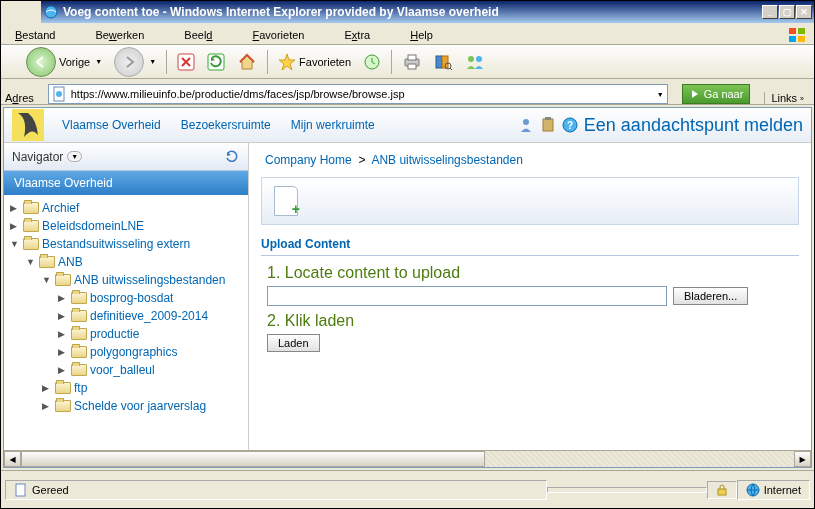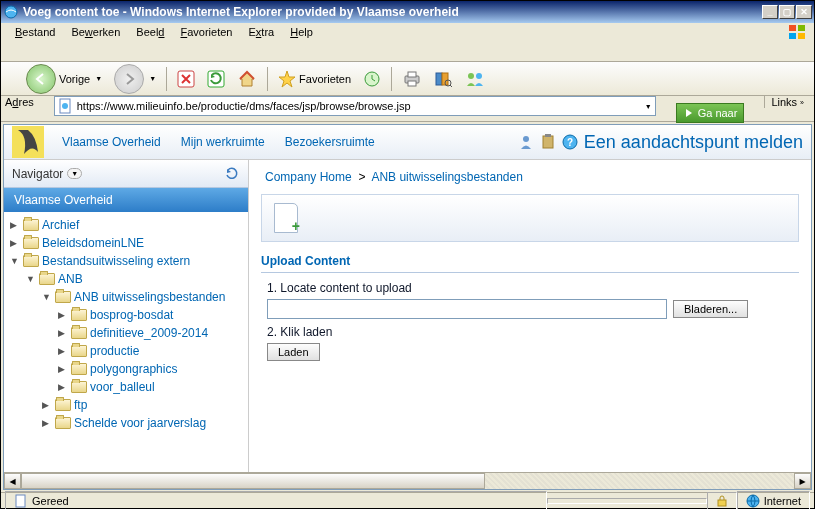--- a/index.html
+++ b/index.html
@@ -1,34 +1,34 @@
 <!DOCTYPE html>
 <html><head>
 <meta charset="utf-8">
 <style>
 * { box-sizing: border-box; margin: 0; padding: 0; }
 body { font-family: Tahoma, Arial, sans-serif; font-size: 11px; background: #d4d0c8; overflow: hidden; }
 .window { width: 815px; height: 509px; border: 1px solid #000; background: #ece9d8; display: flex; flex-direction: column; }
-.titlebar { height: 22px; background: linear-gradient(#0a246a, #a6caf0); display: flex; align-items: center; padding: 0 2px; color: #fff; font-weight: bold; }
+.titlebar { height: 22px; background: linear-gradient(#0a246a, #a6caf0); display: flex; align-items: center; padding: 0 2px; color: #fff; font-weight: bold; margin-left: 40px; }
 .titlebar .icon { width: 16px; height: 16px; margin-right: 4px; }
 .titlebar .title { flex: 1; font-size: 12px; }
 .winbtns { display: flex; gap: 1px; }
 .winbtn { width: 16px; height: 14px; background: #d4d0c8; border: 1px solid #fff; border-right-color: #404040; border-bottom-color: #404040; display: flex; align-items: center; justify-content: center; font-size: 9px; font-weight: bold; font-family: Arial; cursor: default; }
-.menubar { height: 39px; background: #ece9d8; border-bottom: 1px solid #aca899; display: flex; align-items: flex-start; padding: 0 6px; }
+.menubar { height: 22px; background: #ece9d8; border-bottom: 1px solid #aca899; display: flex; align-items: flex-end; padding: 0 6px; gap: 24px; }
 .menubar .item { padding: 3px 8px; cursor: default; }
 .menubar .ulet { text-decoration: underline; }
 .menubar .flag { margin-left: auto; width: 22px; height: 18px; }
 .toolbar { height: 34px; background: linear-gradient(#fdfdfd, #ece9d8); border-bottom: 1px solid #aca899; display: flex; align-items: center; padding: 0 20px; gap: 2px; }
 .tbtn { height: 28px; display: flex; align-items: center; padding: 0 4px; border: 1px solid transparent; border-radius: 3px; cursor: default; gap: 3px; }
 .tbtn .lbl { font-size: 11px; }
 .tsep { width: 1px; height: 24px; background: #aca899; margin: 0 3px; }
 .circlebtn { width: 30px; height: 30px; border-radius: 50%; display: flex; align-items: center; justify-content: center; border: 1px solid #6a8a4f; background: radial-gradient(#d8f5cb, #84c46a); }
 .circlebtn.disabled { border-color: #aaa; background: radial-gradient(#f0f0f0, #ccc); }
 .dropdown-arrow { font-size: 7px; color: #000; margin-left: 2px; }
-.addressbar { height: 26px; background: #ece9d8; border-bottom: 1px solid #aca899; display: flex; align-items: flex-start; padding: 0 4px; gap: 20px; }
+.addressbar { height: 26px; background: #ece9d8; border-bottom: 1px solid #aca899; display: flex; align-items: flex-end; padding: 0 4px; gap: 14px; }
 .addressbar .lbl { font-size: 11px; }
 .addressbar .urlbox { flex: 1; height: 20px; background: #fff; border: 1px solid #7f9db9; display: flex; align-items: center; padding: 0 3px; }
 .addressbar .urlbox .pgicon { width: 16px; height: 16px; margin-right: 3px; }
 .addressbar input { flex: 1; border: none; outline: none; font-size: 11px; }
 .gobtn { height: 20px; background: linear-gradient(#7bc455, #4a9a2e); border: 1px solid #3a7a20; display: flex; align-items: center; padding: 0 6px; color: #fff; font-size: 11px; gap: 3px; margin-top: 7px; }
 .linksbox { padding: 0 6px; border-left: 1px solid #aca899; font-size: 11px; display: flex; align-items: center; gap: 3px; }
 .content { flex: 1; background: #fff; display: flex; flex-direction: column; margin: 2px; border: 1px solid #7f9db9; overflow: hidden; }
 .app-header { height: 35px; background: linear-gradient(#fff, #e8eef6); display: flex; align-items: center; padding: 0 8px; gap: 10px; border-bottom: 1px solid #ccc; }
 .app-logo { width: 32px; height: 32px; }
 .app-nav { display: flex; gap: 4px; }
@@ -50,29 +50,29 @@
 .main { flex: 1; display: flex; flex-direction: column; }
 .breadcrumb { padding: 10px 16px; font-size: 12px; }
 .breadcrumb a { color: #0066b3; text-decoration: none; cursor: pointer; }
 .dialog-head { background: linear-gradient(#fff, #e8eef6); border: 1px solid #c8d6e8; margin: 0 12px; padding: 8px 12px; display: flex; align-items: flex-start; gap: 10px; }
 .dialog-head h2 { color: #0066b3; font-size: 18px; font-weight: normal; }
 .dialog-head p { color: #555; font-size: 12px; margin-top: 2px; }
 .doc-icon { width: 24px; height: 30px; background: #fff; border: 1px solid #a8bad0; border-radius: 0 5px 0 0; position: relative; }
 .doc-icon:after { content: '+'; position: absolute; bottom: -2px; right: -3px; color: #3a9a3a; font-weight: bold; font-size: 14px; }
 .section { margin: 12px; }
 .section-title { color: #0066b3; font-size: 12px; font-weight: bold; border-bottom: 1px solid #b5c8e0; padding-bottom: 4px; margin-bottom: 8px; }
-.step { color: #0f172a; font-size: 12px; margin: 6px 0 4px 6px; }
+.step { color: #4d7c0f; font-size: 16px; margin: 6px 0 4px 6px; }
 .upload-row { display: flex; align-items: center; gap: 6px; margin-left: 6px; margin-bottom: 4px; }
 .upload-row input[type=text] { width: 400px; height: 20px; border: 1px solid #7f9db9; padding: 0 3px; font-size: 11px; }
 .btn { background: linear-gradient(#fdfdfd, #e1e1e1); border: 1px solid #888; padding: 2px 10px; font-size: 11px; cursor: pointer; }
 .hscroll { height: 17px; background: #ece9d8; border-top: 1px solid #aca899; display: flex; }
 .hscroll .arrow { width: 17px; background: linear-gradient(#fdfdfd, #d8d3c6); border: 1px solid #aca899; display: flex; align-items: center; justify-content: center; font-size: 8px; }
 .hscroll .track { flex: 1; background: repeating-linear-gradient(45deg, #ece9d8, #ece9d8 2px, #e4e1d3 2px, #e4e1d3 4px); position: relative; }
 .hscroll .thumb { position: absolute; left: 0; width: 60%; height: 100%; background: linear-gradient(#fdfdfd, #d8d3c6); border: 1px solid #aca899; }
-.statusbar { height: 16px; background: #ece9d8; border-top: 1px solid #aca899; display: flex; align-items: center; padding: 0 4px; font-size: 11px; }
+.statusbar { height: 38px; background: #ece9d8; border-top: 1px solid #aca899; display: flex; align-items: center; padding: 0 4px; font-size: 11px; }
 .statusbar .cell { border: 1px inset #fff; padding: 2px 8px; display: flex; align-items: center; gap: 4px; }
 .statusbar .flex { flex: 1; }
 svg { display: block; }
 </style>
 </head>
 <body>
 
 <div class="window">
 
   <div class="titlebar">
@@ -211,22 +211,22 @@
   <div class="content">
     <div class="app-header">
       <span class="app-logo">
           <svg width="32" height="32">
             <rect width="32" height="32" fill="#f4e05a"></rect>
             <path d="M6 4 Q16 10 12 28 Q20 18 26 26 Q24 10 16 4 Z" fill="#444"></path>
           </svg>
         </span>
       <div class="app-nav">
         <span class="app-nav-item">Vlaamse Overheid</span>
+        <span class="app-nav-item">Bezoekersruimte</span>
         <span class="app-nav-item">Mijn werkruimte</span>
-        <span class="app-nav-item">Bezoekersruimte</span>
       </div>
       <div class="right">
         <span class="smicon">
             <svg width="16" height="16">
               <circle cx="8" cy="5" r="3" fill="#6a9ad0"></circle>
               <path d="M3 15 Q8 8 13 15 Z" fill="#6a9ad0"></path>
             </svg>
           </span>
         <span class="smicon">
             <svg width="16" height="16">

